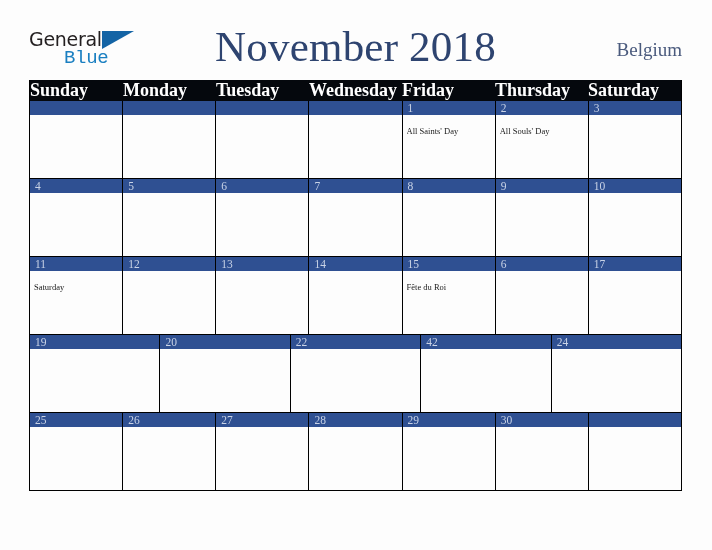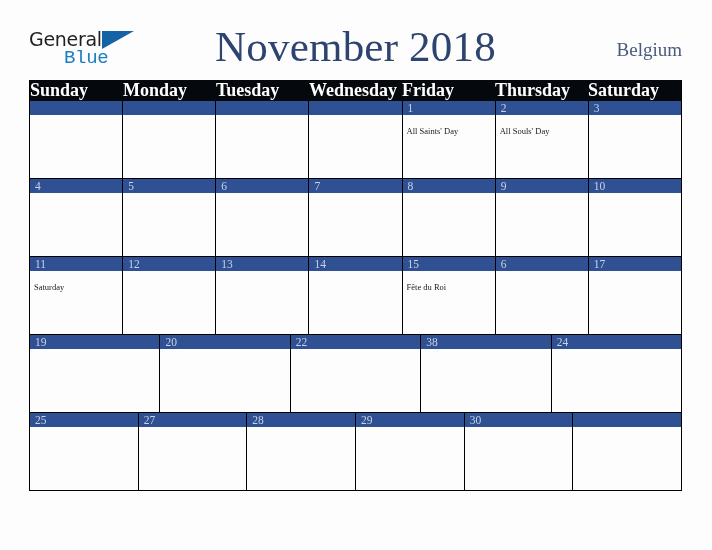--- a/index.html
+++ b/index.html
@@ -271,29 +271,32 @@
           <div class="cell">
             <div class="daynum-bar">19</div>
           </div>
           <div class="cell">
             <div class="daynum-bar">20</div>
           </div>
           <div class="cell">
             <div class="daynum-bar">22</div>
           </div>
           <div class="cell">
-            <div class="daynum-bar">38</div>
+            <div class="daynum-bar">42</div>
           </div>
           <div class="cell">
             <div class="daynum-bar">24</div>
           </div>
         </div>
         <div class="week">
           <div class="cell">
             <div class="daynum-bar">25</div>
+          </div>
+          <div class="cell">
+            <div class="daynum-bar">26</div>
           </div>
           <div class="cell">
             <div class="daynum-bar">27</div>
           </div>
           <div class="cell">
             <div class="daynum-bar">28</div>
           </div>
           <div class="cell">
             <div class="daynum-bar">29</div>
           </div>

